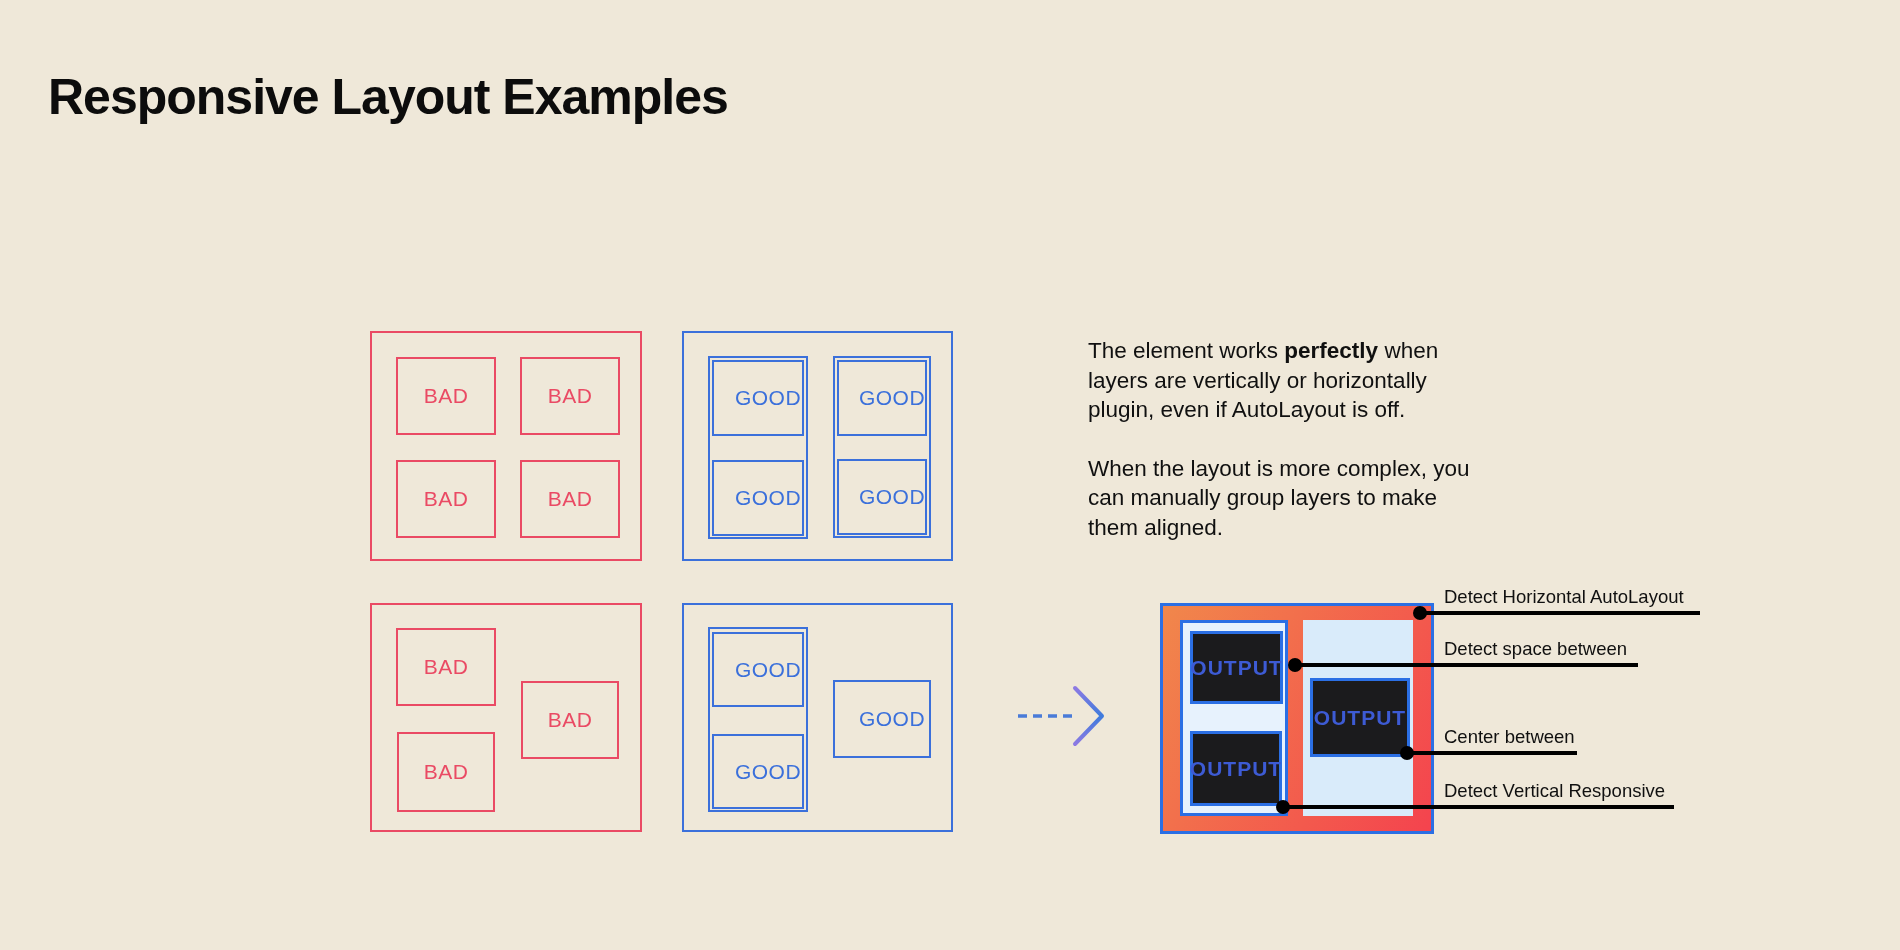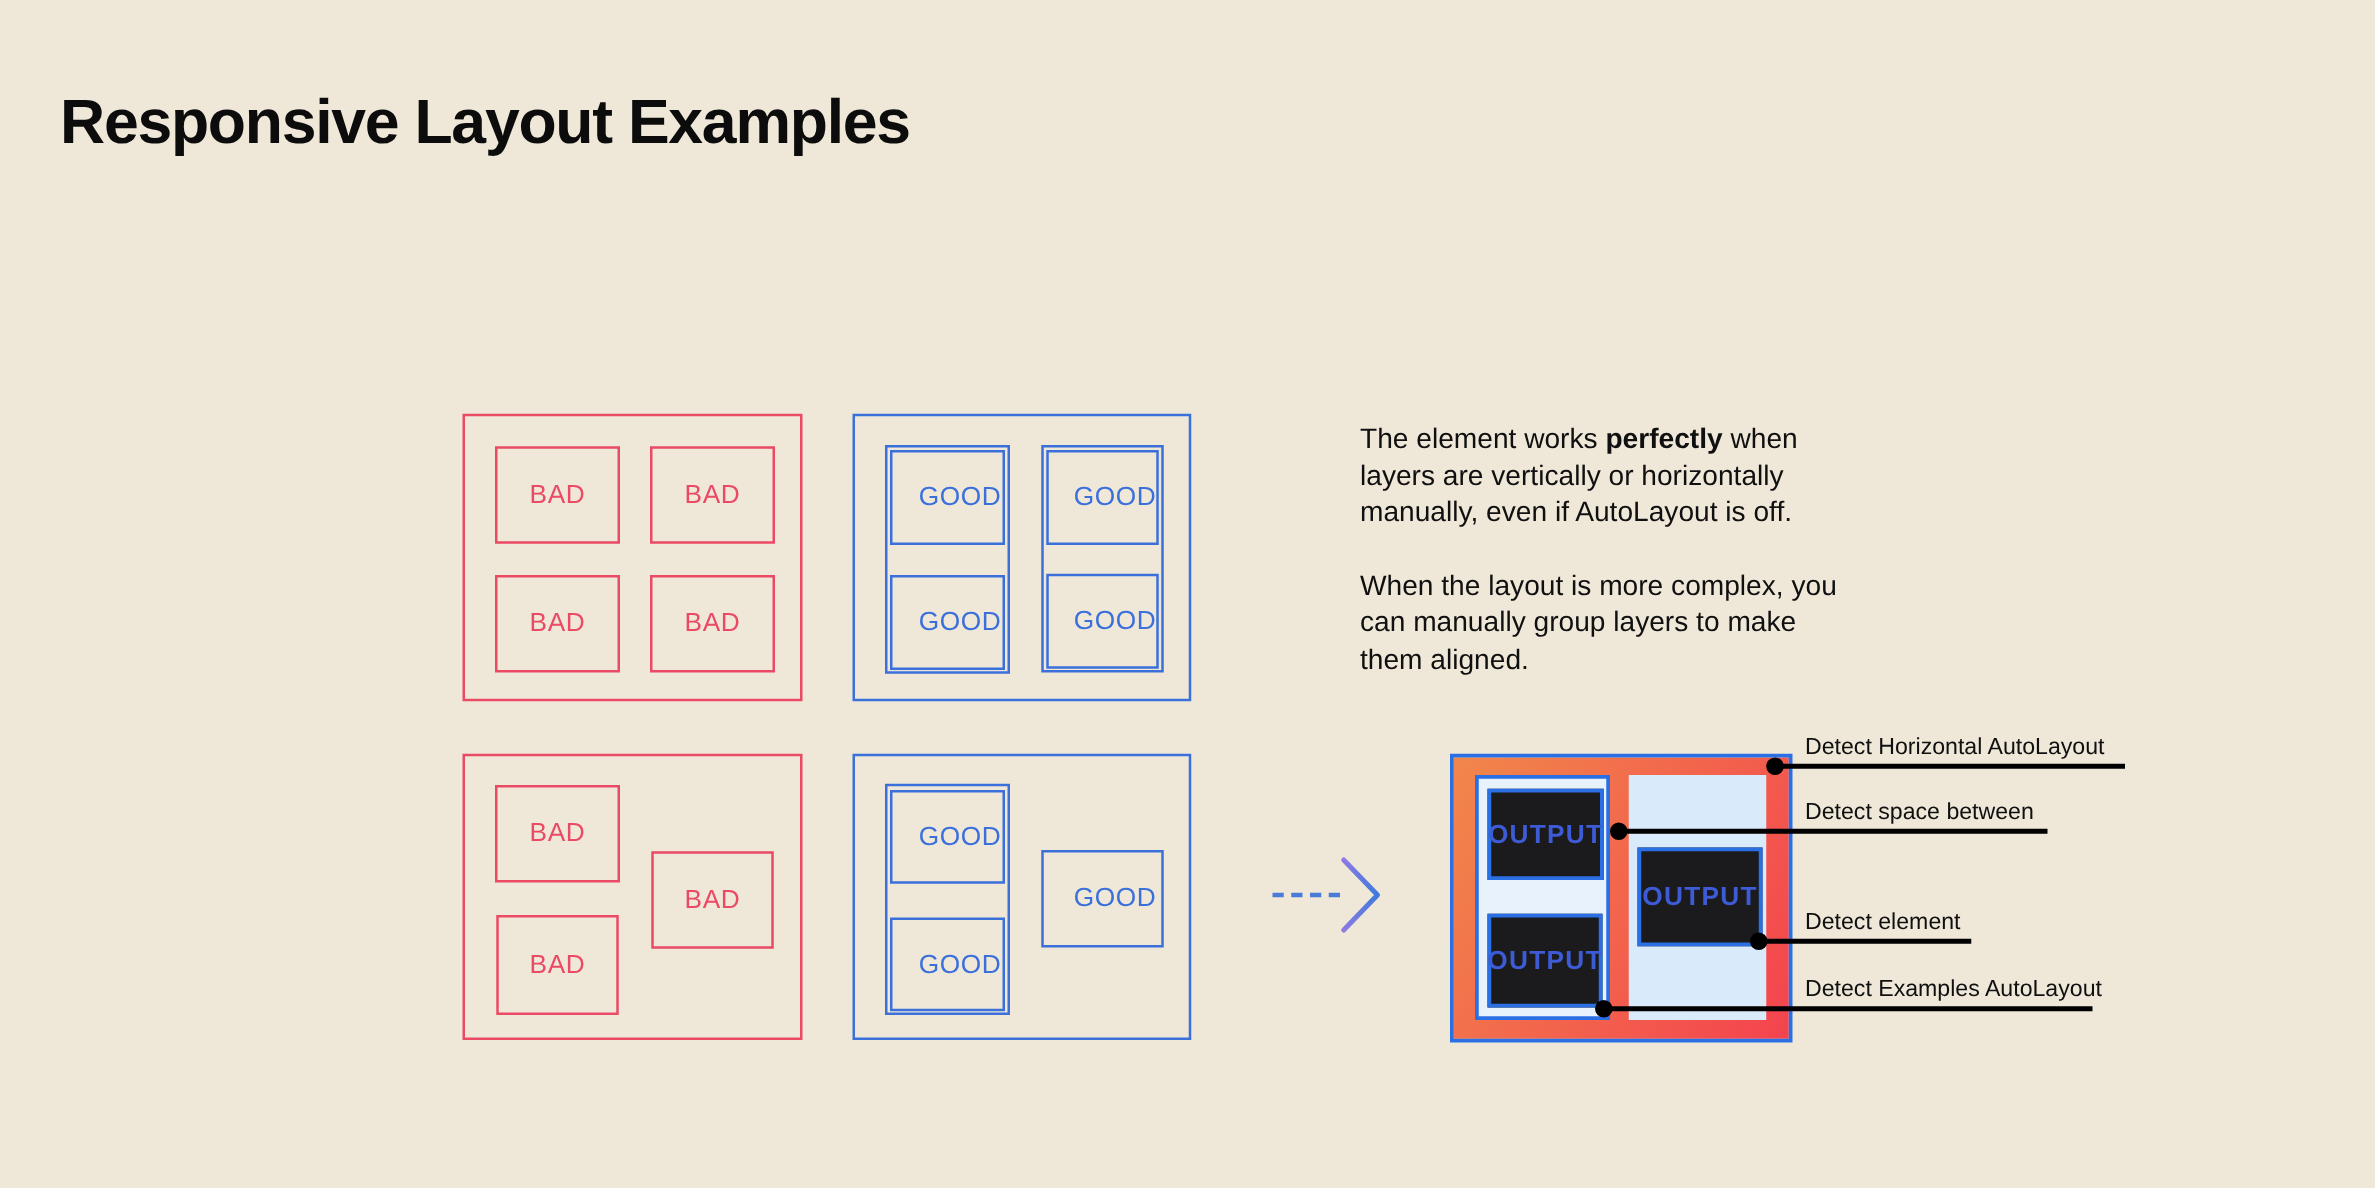--- a/index.html
+++ b/index.html
@@ -173,21 +173,21 @@
     <div class="wrapper" style="left:24px; top:22px; width:100px; height:185px;">
       <div class="cell blue" style="left:2px; top:3px; width:92px; height:75px;">GOOD</div>
       <div class="cell blue" style="left:2px; top:105px; width:92px; height:75px;">GOOD</div>
     </div>
     <div class="cell blue" style="left:149px; top:75px; width:98px; height:78px;">GOOD</div>
   </div>
 
   <div class="description">
     <p><span>The element works </span><b>perfectly</b><span> when</span>
 <span>layers are vertically or horizontally
-manually, even if AutoLayout is off.</span></p>
+plugin, even if AutoLayout is off.</span></p>
     <p>When the layout is more complex, you
 can manually group layers to make
 them aligned.</p>
   </div>
 
   <svg class="arrow-svg" width="95" height="75" viewBox="0 0 95 75">
     <defs>
       <linearGradient id="chev" x1="0" y1="0" x2="0" y2="1">
         <stop offset="0%" stop-color="#8D7AE3"></stop>
         <stop offset="50%" stop-color="#3E7BDC"></stop>
@@ -211,19 +211,19 @@
   <div class="callout-dot" style="left:1413px; top:578px;"></div>
   <div class="callout-line" style="left:1420px; top:583px; width:280px;"></div>
   <div class="callout-label" style="left:1444px; top:558px;">Detect Horizontal AutoLayout</div>
 
   <div class="callout-dot" style="left:1288px; top:630px;"></div>
   <div class="callout-line" style="left:1295px; top:635px; width:343px;"></div>
   <div class="callout-label" style="left:1444px; top:610px;">Detect space between</div>
 
   <div class="callout-dot" style="left:1400px; top:718px;"></div>
   <div class="callout-line" style="left:1407px; top:723px; width:170px;"></div>
-  <div class="callout-label" style="left:1444px; top:698px;">Detect element</div>
+  <div class="callout-label" style="left:1444px; top:698px;">Center between</div>
 
   <div class="callout-dot" style="left:1276px; top:772px;"></div>
   <div class="callout-line" style="left:1283px; top:777px; width:391px;"></div>
-  <div class="callout-label" style="left:1444px; top:752px;">Detect Examples AutoLayout</div>
+  <div class="callout-label" style="left:1444px; top:752px;">Detect Vertical Responsive</div>
 
 </div>
 
 </body></html>

